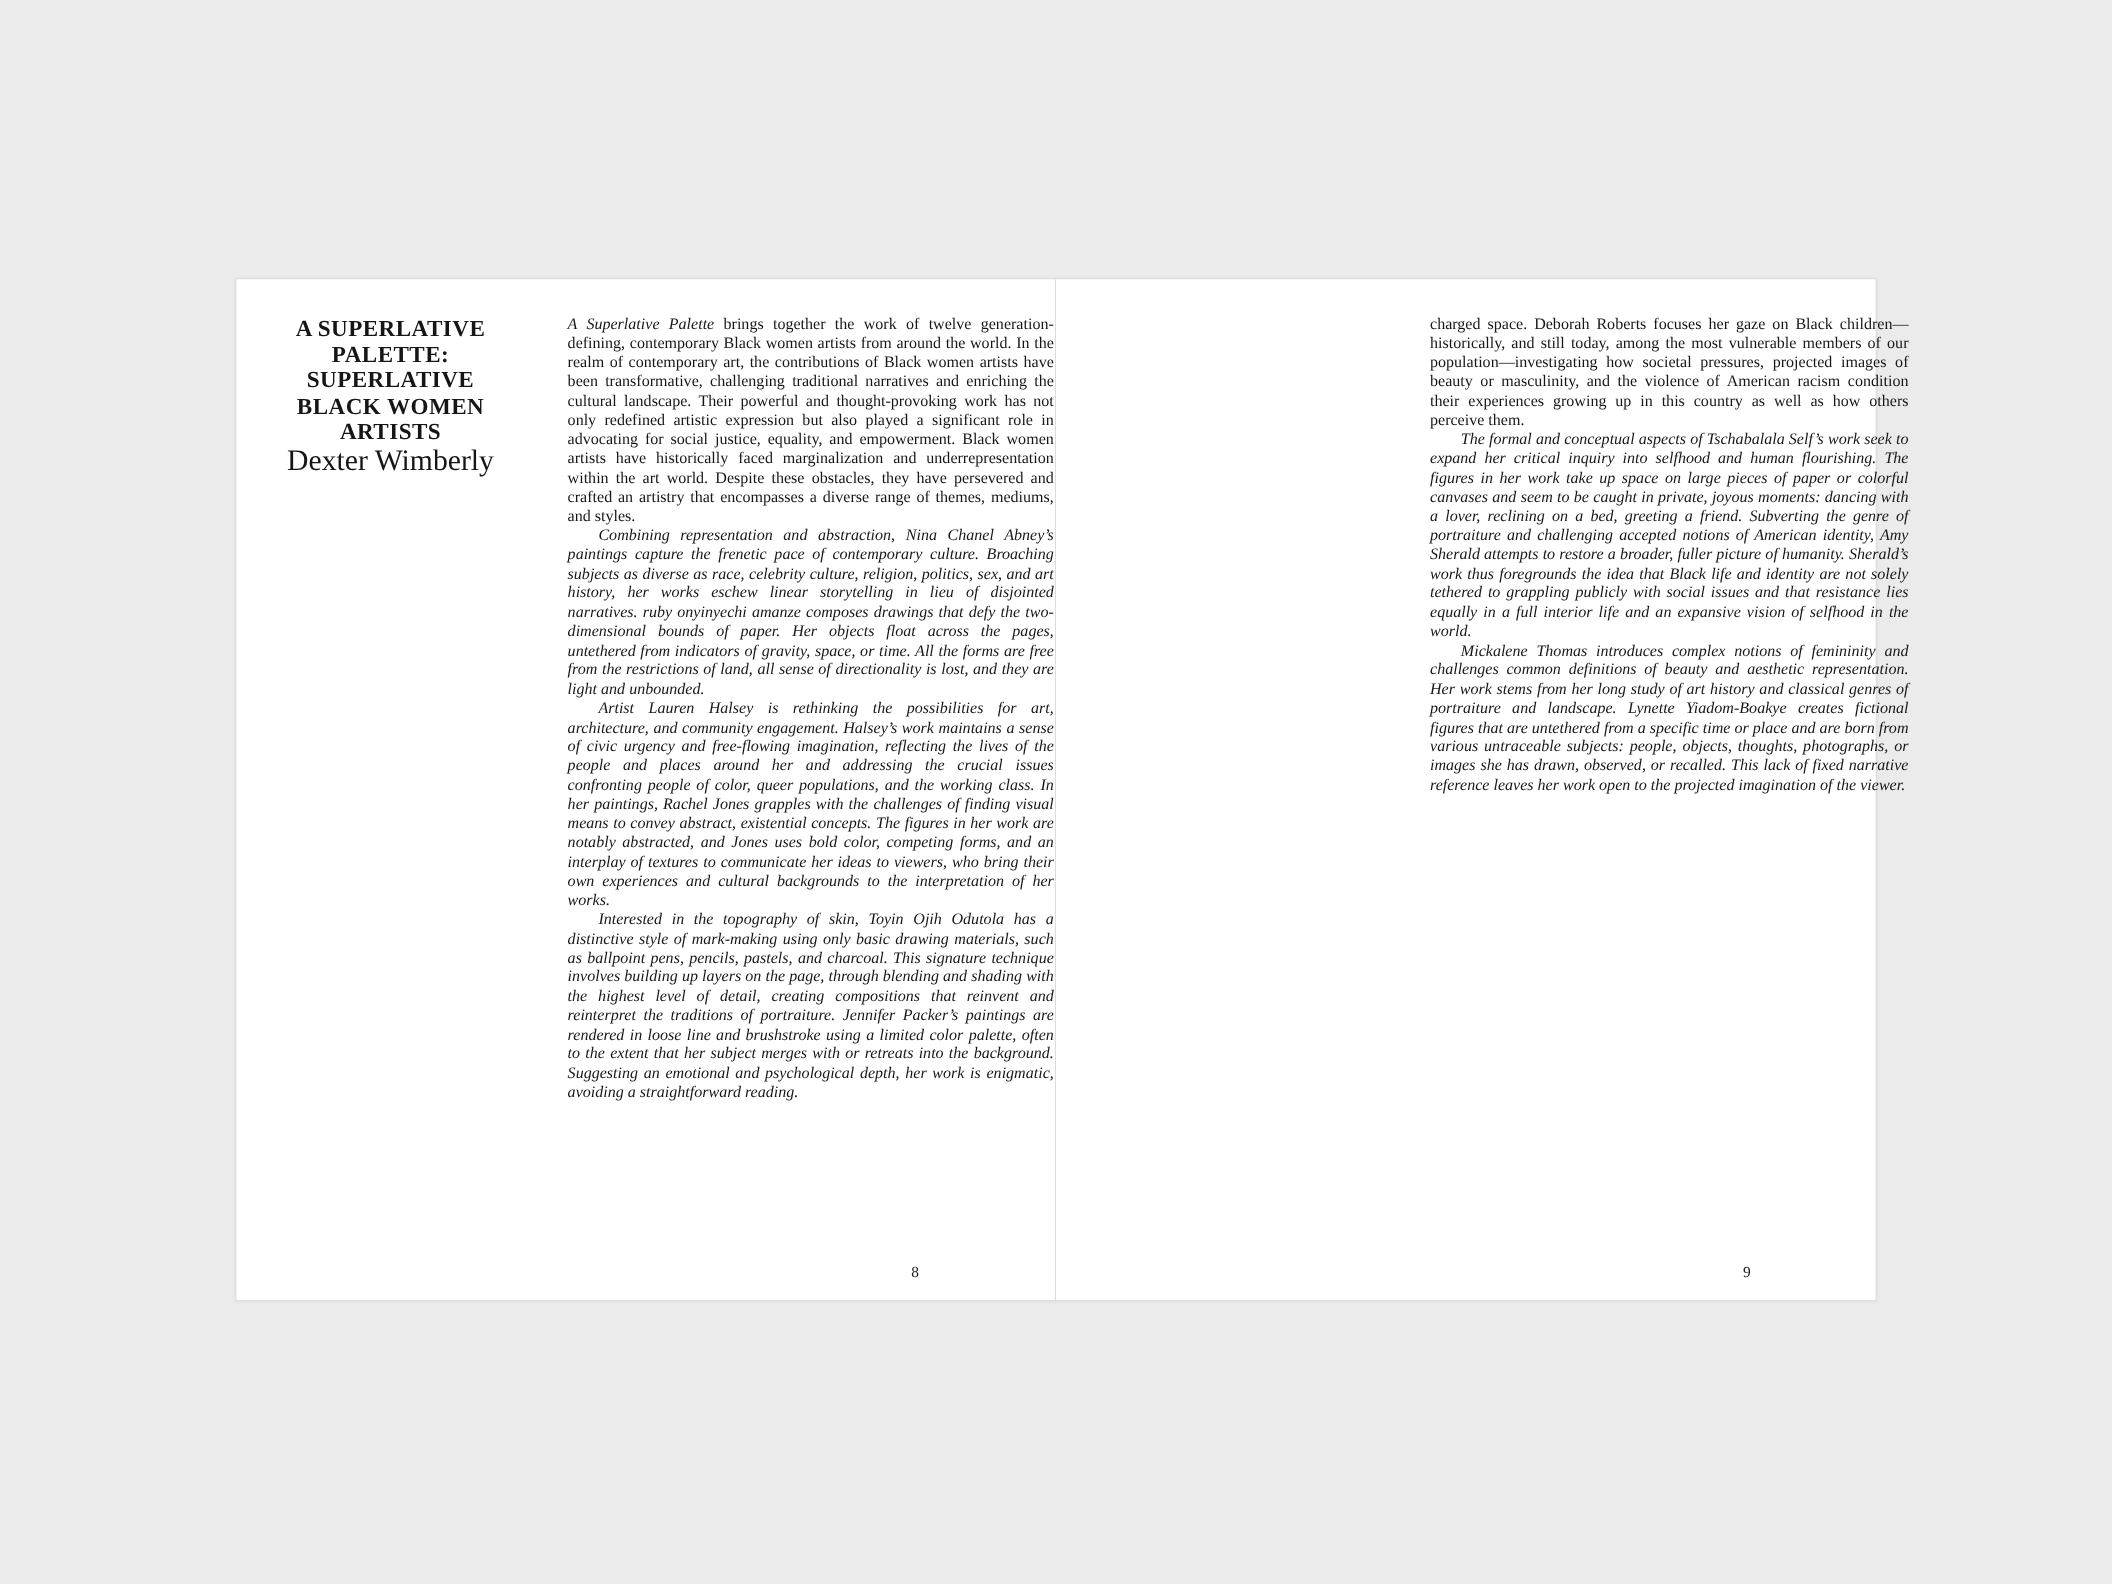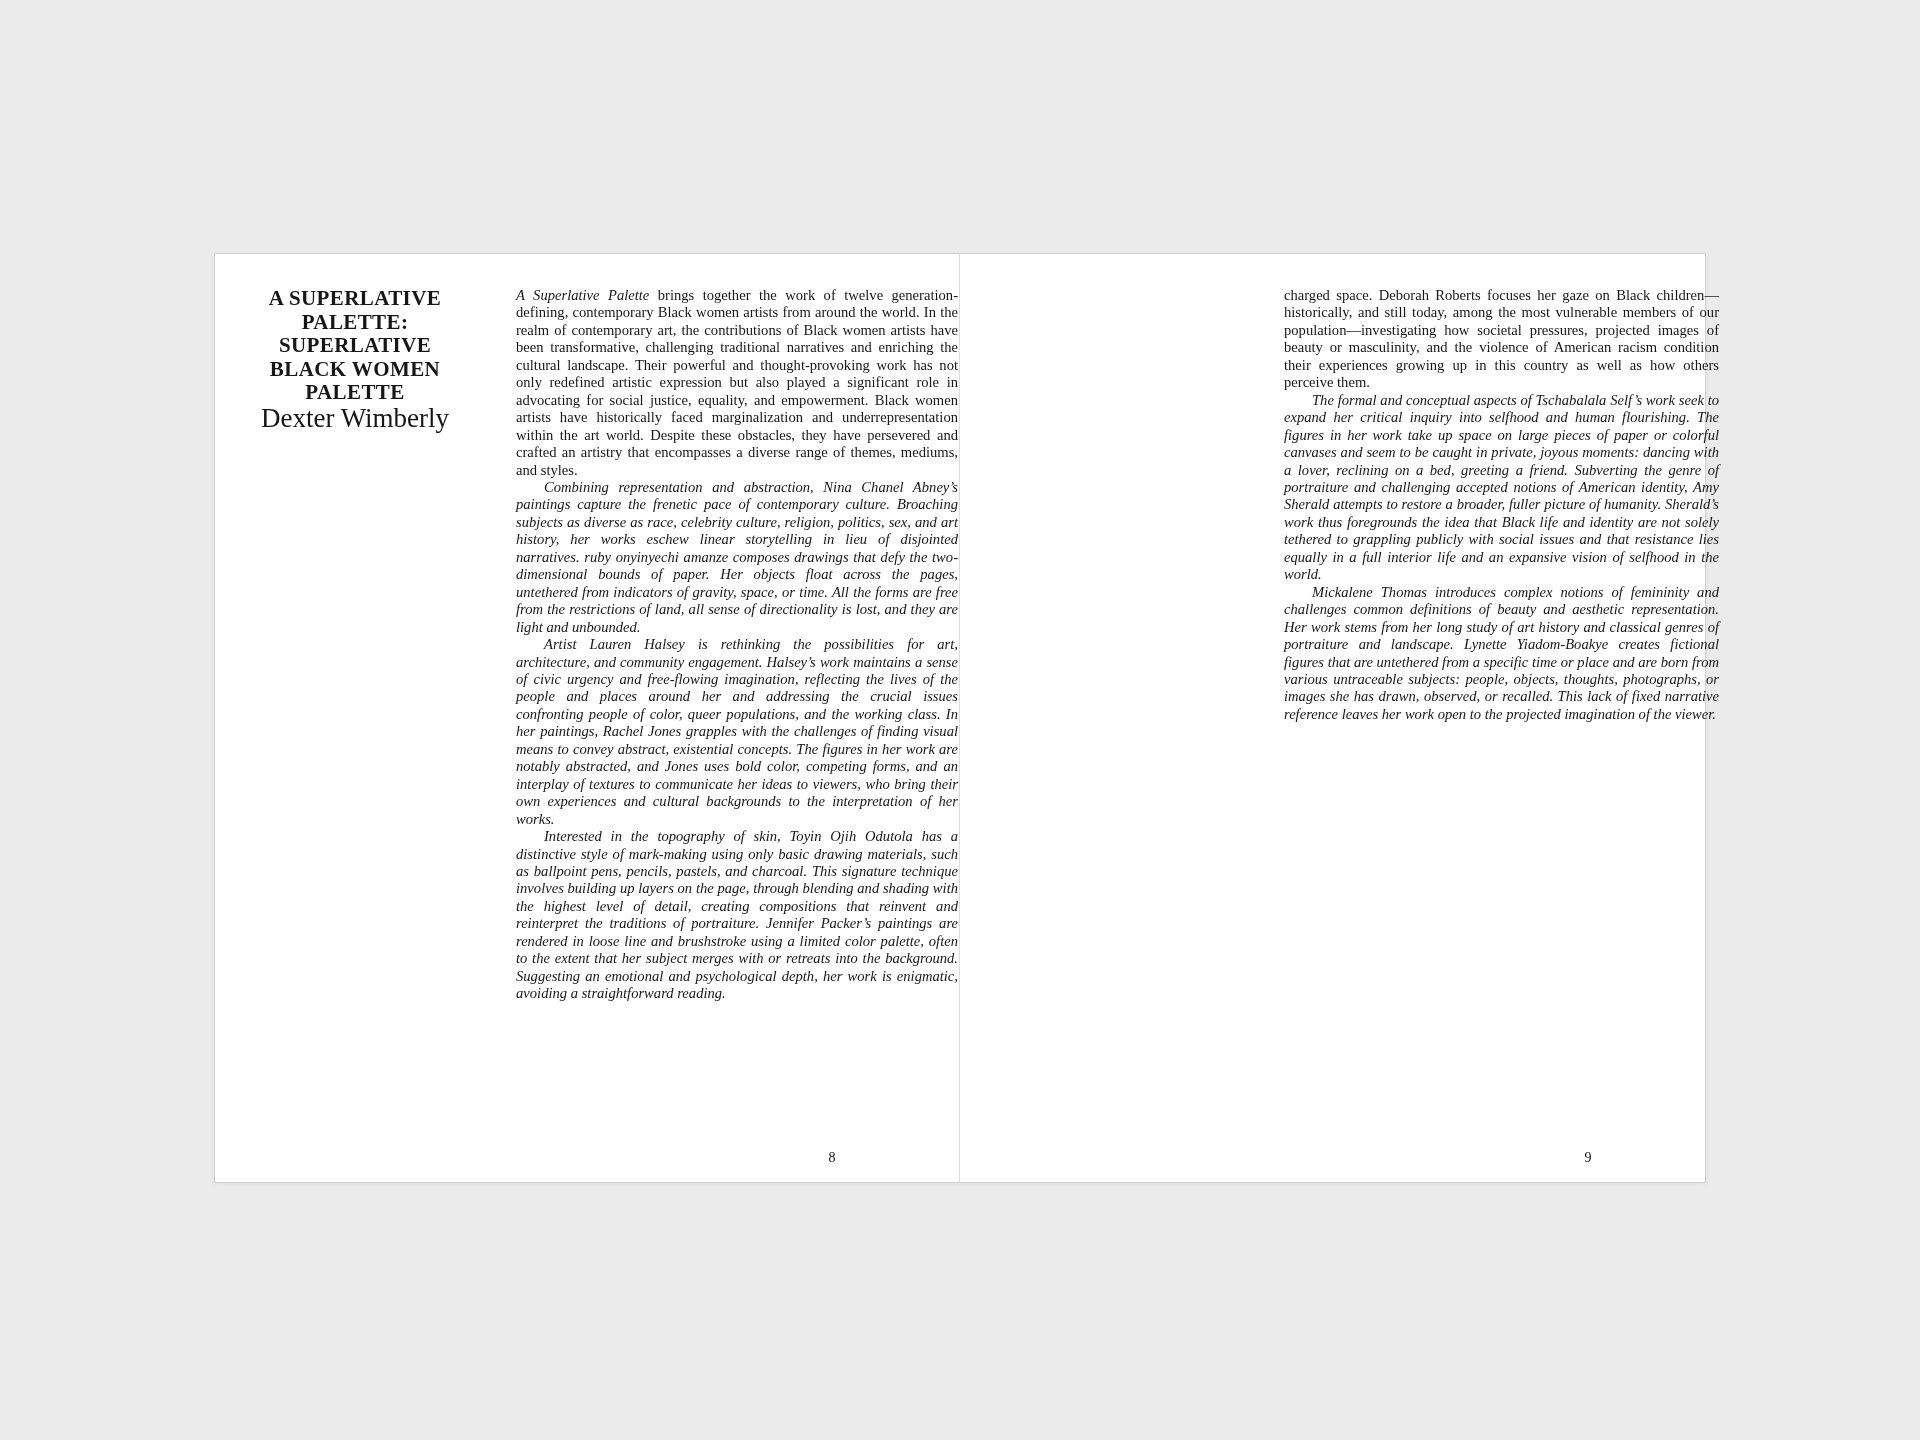--- a/index.html
+++ b/index.html
@@ -62,21 +62,21 @@
     font-size: 14.6px;
     line-height: 17.45px;
     text-align: justify;
     margin-left: 48px;
   }
   .page.left .body-col {
     left: 253px;
     width: 442px;
   }
   .page.right .body-col {
-    left: 276px;
+    left: 292px;
     width: 435px;
   }
   .body-col p {
     margin: 0;
   }
   .body-col p.indent {
     text-indent: 28px;
     font-style: italic;
   }
   .page-number {
@@ -95,21 +95,21 @@
 <body style="--bg: #ebebeb; --paper: #ffffff; --ink: #161616;">
 
 <div class="spread">
 
   <div class="page left">
     <div class="title-block">
       <div class="title-line">A SUPERLATIVE</div>
       <div class="title-line">PALETTE:</div>
       <div class="title-line">SUPERLATIVE</div>
       <div class="title-line">BLACK WOMEN</div>
-      <div class="title-line">PALETTE</div>
+      <div class="title-line">ARTISTS</div>
       <div class="author-line">Dexter Wimberly</div>
     </div>
     <div class="body-col">
         <p class=""><i>A Superlative Palette</i> brings together the work of twelve generation-defining, contemporary Black women artists from around the world. In the realm of contemporary art, the contributions of Black women artists have been transformative, challenging traditional narratives and enriching the cultural landscape. Their powerful and thought-provoking work has not only redefined artistic expression but also played a significant role in advocating for social justice, equality, and empowerment. Black women artists have historically faced marginalization and underrepresentation within the art world. Despite these obstacles, they have persevered and crafted an artistry that encompasses a diverse range of themes, mediums, and styles.</p>
         <p class="indent">Combining representation and abstraction, Nina Chanel Abney’s paintings capture the frenetic pace of contemporary culture. Broaching subjects as diverse as race, celebrity culture, religion, politics, sex, and art history, her works eschew linear storytelling in lieu of disjointed narratives. ruby onyinyechi amanze composes drawings that defy the two-dimensional bounds of paper. Her objects float across the pages, untethered from indicators of gravity, space, or time. All the forms are free from the restrictions of land, all sense of directionality is lost, and they are light and unbounded.</p>
         <p class="indent">Artist Lauren Halsey is rethinking the possibilities for art, architecture, and community engagement. Halsey’s work maintains a sense of civic urgency and free-flowing imagination, reflecting the lives of the people and places around her and addressing the crucial issues confronting people of color, queer populations, and the working class. In her paintings, Rachel Jones grapples with the challenges of finding visual means to convey abstract, existential concepts. The figures in her work are notably abstracted, and Jones uses bold color, competing forms, and an interplay of textures to communicate her ideas to viewers, who bring their own experiences and cultural backgrounds to the interpretation of her works.</p>
         <p class="indent">Interested in the topography of skin, Toyin Ojih Odutola has a distinctive style of mark-making using only basic drawing materials, such as ballpoint pens, pencils, pastels, and charcoal. This signature technique involves building up layers on the page, through blending and shading with the highest level of detail, creating compositions that reinvent and reinterpret the traditions of portraiture. Jennifer Packer’s paintings are rendered in loose line and brushstroke using a limited color palette, often to the extent that her subject merges with or retreats into the background. Suggesting an emotional and psychological depth, her work is enigmatic, avoiding a straightforward reading.</p>
       </div>
     <div class="page-number">8</div>
   </div>

